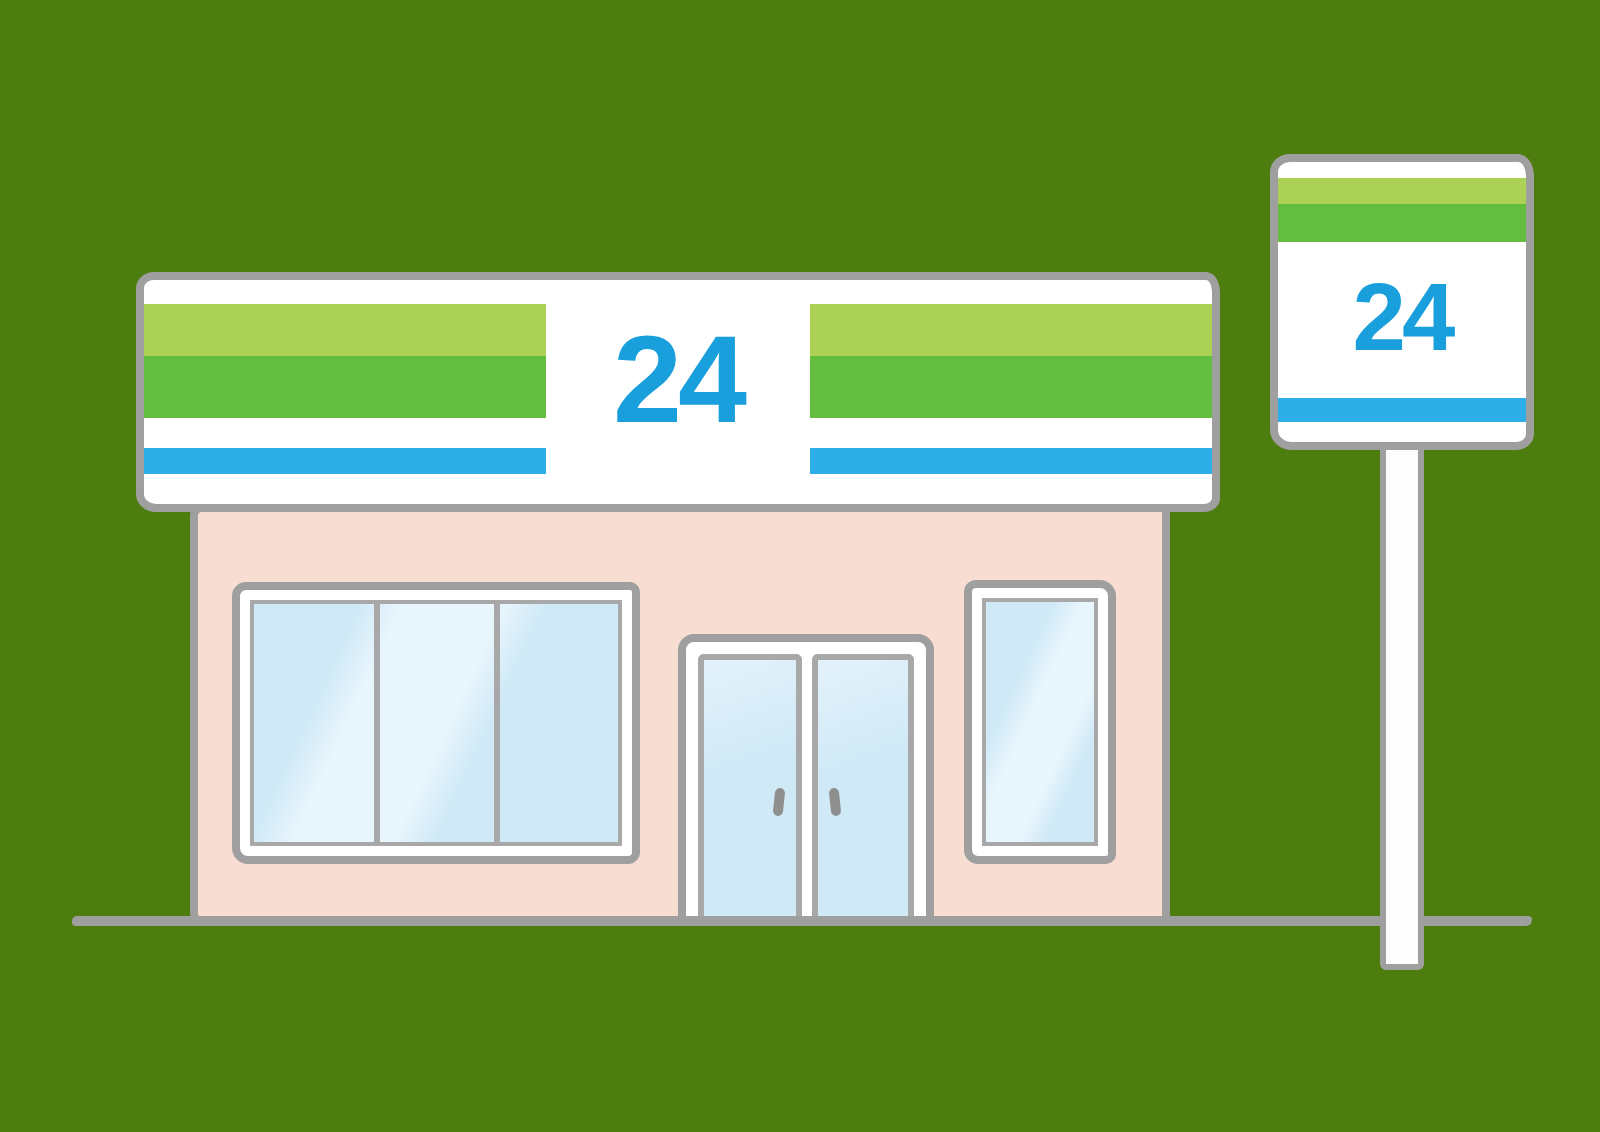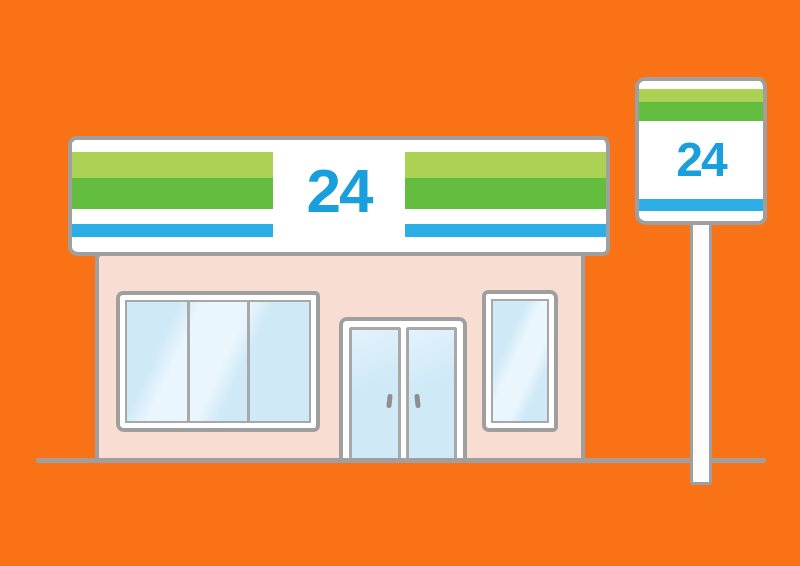--- a/index.html
+++ b/index.html
@@ -5,21 +5,21 @@
   html, body {
     margin: 0;
     padding: 0;
     background: #ffffff;
     font-family: "Liberation Sans", sans-serif;
   }
   .canvas {
     position: relative;
     width: 800px;
     height: 566px;
-    background: #f97316;
+    background: #4d7c0f;
     overflow: hidden;
   }
 
   
   .ground-line {
     position: absolute;
     left: 36px; top: 458px;
     width: 730px; height: 5px;
     background: #9f9f9f;
     border-radius: 4px 3px 5px 3px;

